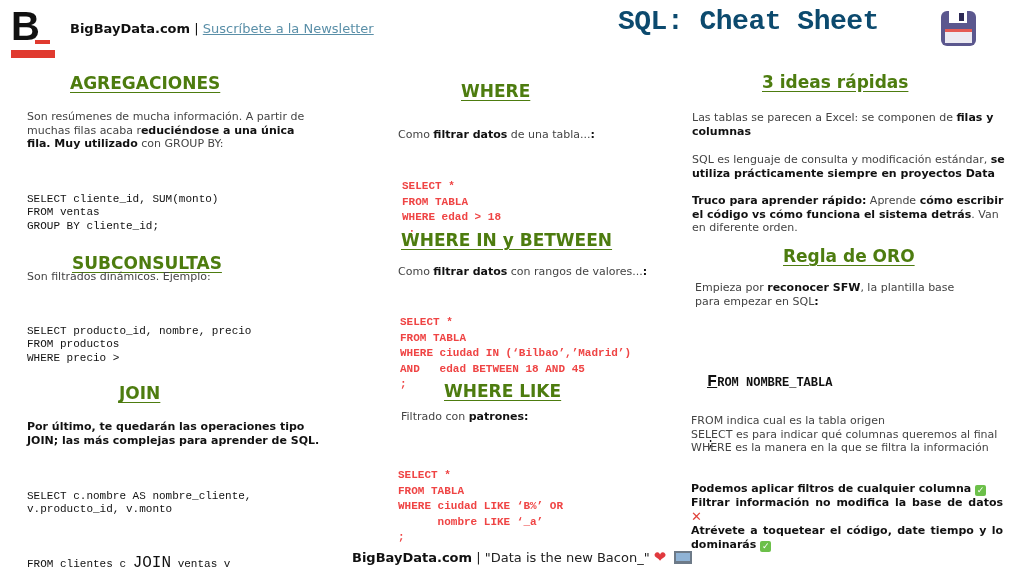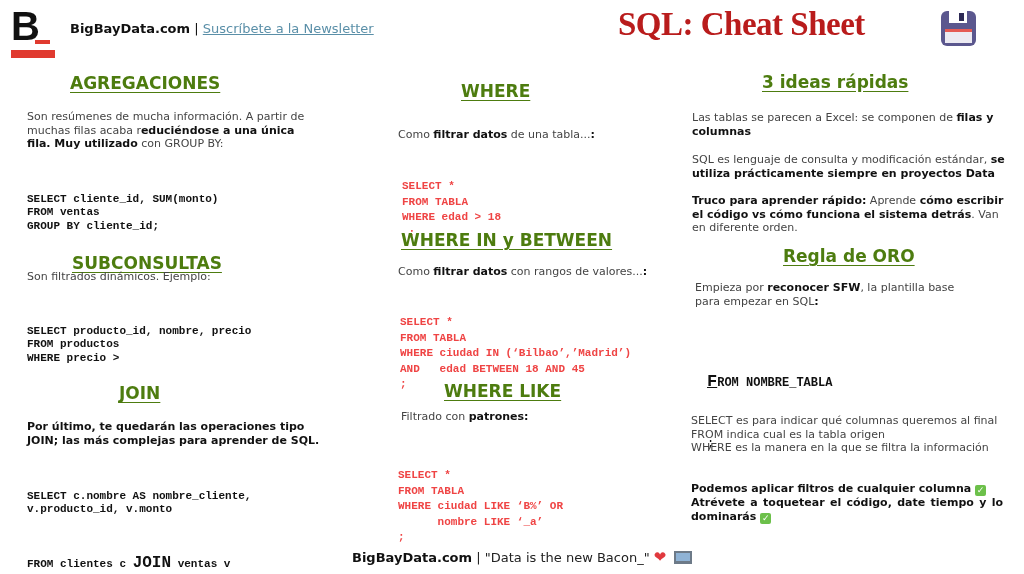--- a/index.html
+++ b/index.html
@@ -12,34 +12,34 @@
   .logo { left: 11px; top: 10px; width: 45px; height: 45px; }
   .logo .b { position: absolute; left: 0; top: -4px; font-family: "Liberation Sans", sans-serif; font-weight: 900; font-size: 40px; color: #111; line-height: 40px; }
   .logo .dash { position: absolute; left: 24px; top: 30px; width: 15px; height: 4px; background: #e03a2f; }
   .logo .bar { position: absolute; left: 0; top: 40px; width: 44px; height: 8px; background: #e03a2f; }
 
   .brand { left: 70px; top: 21px; font-size: 13px; font-family: "DejaVu Sans", sans-serif; }
   .brand .name { font-weight: bold; color: #111; }
   .brand .sep { color: #111; }
   .brand .link { color: #5a8fa8; text-decoration: underline; }
 
-  .title { left: 618px; top: 6px; font-family: Liberation Serif, serif; font-weight: bold; font-size: 33px; color: #b91c1c; letter-spacing: -0.5px; }
+  .title { left: 618px; top: 6px; font-family: Liberation Mono, monospace; font-weight: bold; font-size: 28px; color: #0c4a6e; letter-spacing: -0.5px; }
   .floppy { left: 941px; top: 11px; width: 35px; height: 35px; background: #5b578e; border-radius: 6px; }
   .floppy .shutter { position: absolute; left: 8px; top: 0; width: 18px; height: 12px; background: #ffffff; }
   .floppy .shutter::after { content: ""; position: absolute; left: 10px; top: 2px; width: 5px; height: 8px; background: #2d2a55; }
   .floppy .label { position: absolute; left: 4px; top: 18px; width: 27px; height: 14px; background: #eceaf2; border-top: 3px solid #e55a54; }
 
   
   .h { font-family: "DejaVu Sans", sans-serif; font-weight: bold; font-size: 17px; color: #4d7c0f; text-decoration: underline; text-underline-offset: 3px; white-space: nowrap; }
 
   .p { font-family: "DejaVu Sans", sans-serif; font-size: 11px; line-height: 13.5px; color: #444; }
   .p b { color: #111; }
   .p-dark { color: #111; font-weight: bold; }
 
-  .code { font-family: "Liberation Mono", monospace; font-weight: bold; font-size: 11px; line-height: 13.8px; color: #111; white-space: pre; }
+  .code { font-family: "Liberation Mono", monospace; font-weight: normal; font-size: 11px; line-height: 13.8px; color: #111; white-space: pre; }
   .code-lg { font-family: "Liberation Mono", monospace; font-weight: bold; font-size: 11px; line-height: 15.5px; color: #ef4444; white-space: pre; }
 
   .sfw { font-family: "Liberation Mono", monospace; font-size: 12px; color: #111; white-space: pre; line-height: 22px; }
   .sfw .cap { font-size: 17px; font-weight: bold; text-decoration: underline; }
   .sfw .rest { font-variant: small-caps; font-weight: bold; }
 
   .join-big { font-size: 16px; }
 
   .check { display: inline-block; width: 11px; height: 11px; background: #6cc04a; border-radius: 2px; color: #fff; font-size: 9px; line-height: 11px; text-align: center; vertical-align: -1px; font-weight: bold; }
   .cross { color: #e0423a; font-weight: bold; font-size: 13px; }
@@ -130,26 +130,27 @@
 
 <div class="abs h" style="left:783px; top:246px;">Regla de ORO</div>
 <div class="abs p" style="left:695px; top:281px; width:275px;">
   <span>Empieza por </span><b>reconocer SFW</b><span>, la plantilla base para empezar en SQL</span><b>:</b>
 </div>
 <div class="abs sfw" style="left:707px; top:327px;">
   <div><span class="cap">F</span><span class="rest">ROM NOMBRE_TABLA</span></div>
   <div style="line-height:12px;">;</div>
 </div>
 <div class="abs p" style="left:691px; top:414px; width:312px; text-align:justify;">
+  <div>FROM indica cual es la tabla origen</div>
   <div>SELECT es para indicar qué columnas queremos al final</div>
-  <div>FROM indica cual es la tabla origen</div>
   <div>WHERE es la manera en la que se filtra la información</div>
 </div>
 <div class="abs p p-dark" style="left:691px; top:482px; width:312px; text-align:justify;">
   <div><span>Podemos aplicar filtros de cualquier columna</span> <span class="check">✓</span></div>
+  <div><span>Filtrar información no modifica la base de datos</span> <span class="cross">✕</span></div>
   <div><span>Atrévete a toquetear el código, date tiempo y lo dominarás</span> <span class="check">✓</span></div>
 </div>
 
 <div class="abs footer">
   <span class="name">BigBayData.com</span><span> | </span><span class="quote">"Data is the new Bacon_"</span>
   <span class="heart">❤</span>
   <span class="laptop"></span>
 </div>
 
 </body></html>

